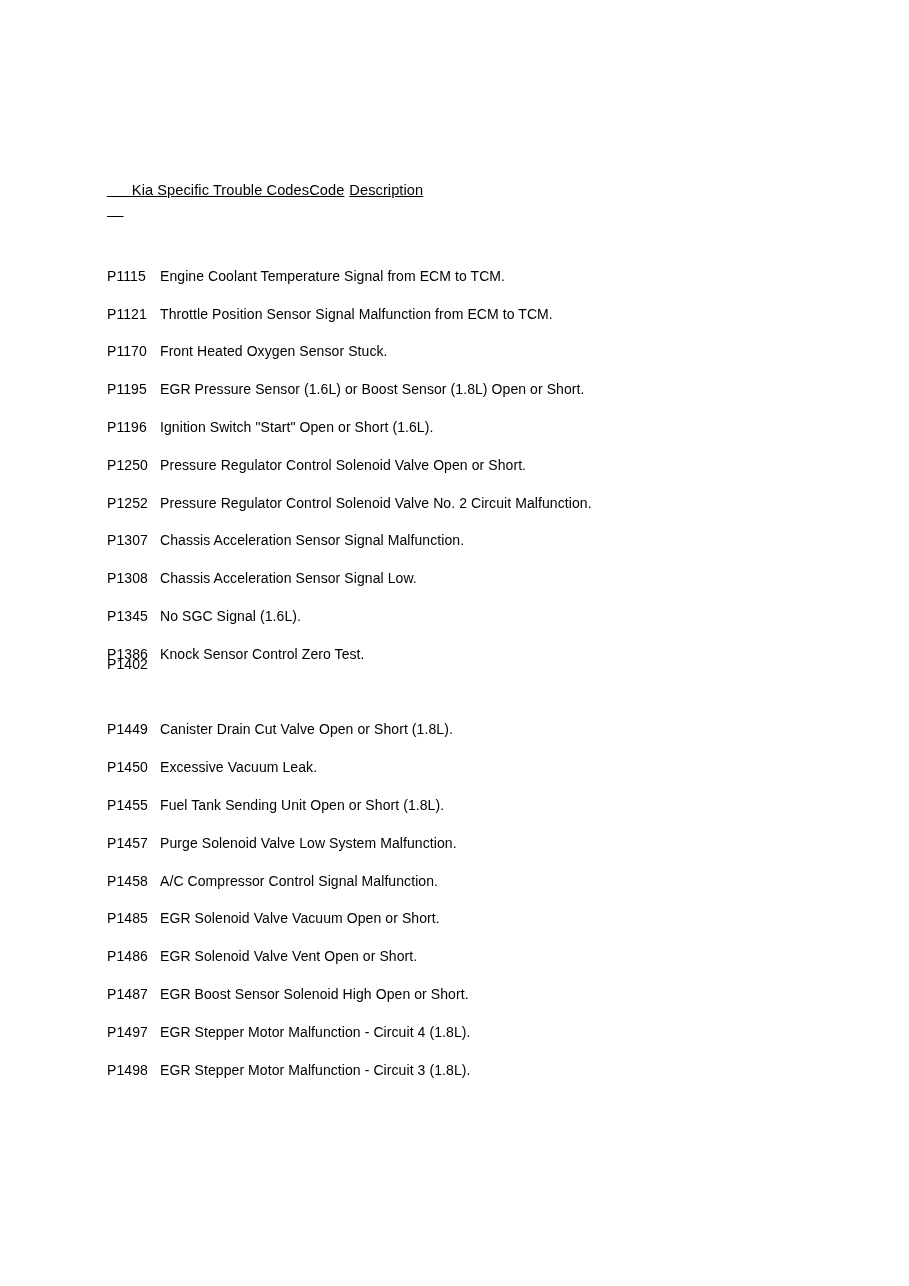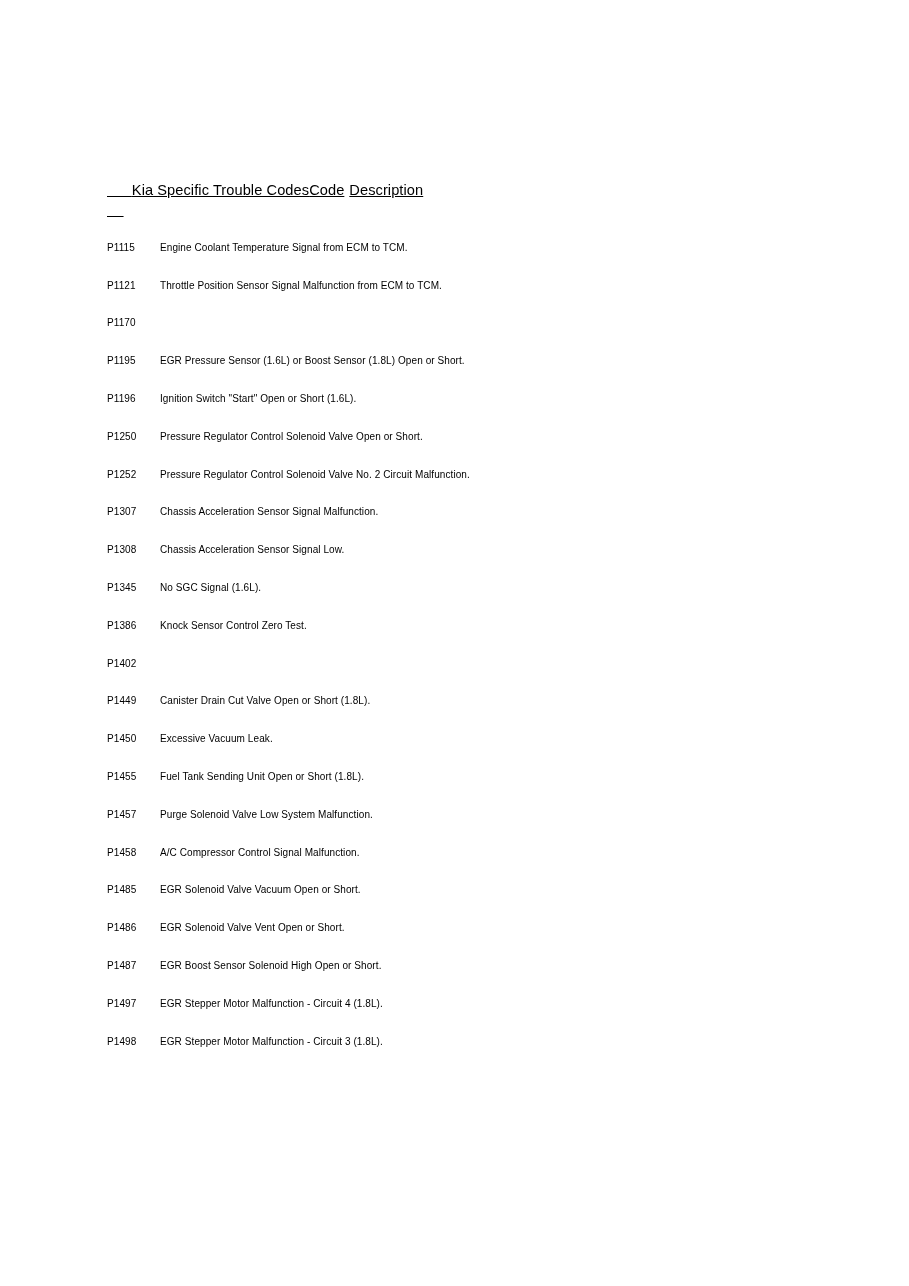--- a/index.html
+++ b/index.html
@@ -50,49 +50,50 @@
   .header-line .gap {
     display: inline-block;
     width: 5px;
   }
 
   
   .code-row {
     display: flex;
     align-items: baseline;
     height: 37.8px;
-    font-size: 10px;
+    font-size: 14px;
     line-height: 20px;
     letter-spacing: 0.08px;
     white-space: pre;
   }
   .code-cell {
     flex: 0 0 auto;
     width: 53px;
     color: #000000;
   }
   .desc-cell {
     flex: 1 1 auto;
     color: #000000;
+    margin-top: 28px;
   }
 </style>
 </head>
 <body>
 
 <div class="page">
   <div class="doc-body">
 
     <div class="header-line">
       <span class="seg">Kia Specific Trouble Codes</span><span class="seg">Code</span><span class="gap"></span><span class="seg">Description</span>
     </div>
 
     <div id="rows-container">
         <div class="code-row"><span class="code-cell">P1115</span><span class="desc-cell">Engine Coolant Temperature Signal from ECM to TCM.</span></div>
         <div class="code-row"><span class="code-cell">P1121</span><span class="desc-cell">Throttle Position Sensor Signal Malfunction from ECM to TCM.</span></div>
-        <div class="code-row"><span class="code-cell">P1170</span></div>
+        <div class="code-row"><span class="code-cell">P1170</span><span class="desc-cell">Front Heated Oxygen Sensor Stuck.</span></div>
         <div class="code-row"><span class="code-cell">P1195</span><span class="desc-cell">EGR Pressure Sensor (1.6L) or Boost Sensor (1.8L) Open or Short.</span></div>
         <div class="code-row"><span class="code-cell">P1196</span><span class="desc-cell">Ignition Switch "Start" Open or Short (1.6L).</span></div>
         <div class="code-row"><span class="code-cell">P1250</span><span class="desc-cell">Pressure Regulator Control Solenoid Valve Open or Short.</span></div>
         <div class="code-row"><span class="code-cell">P1252</span><span class="desc-cell">Pressure Regulator Control Solenoid Valve No. 2 Circuit Malfunction.</span></div>
         <div class="code-row"><span class="code-cell">P1307</span><span class="desc-cell">Chassis Acceleration Sensor Signal Malfunction.</span></div>
         <div class="code-row"><span class="code-cell">P1308</span><span class="desc-cell">Chassis Acceleration Sensor Signal Low.</span></div>
         <div class="code-row"><span class="code-cell">P1345</span><span class="desc-cell">No SGC Signal (1.6L).</span></div>
         <div class="code-row"><span class="code-cell">P1386</span><span class="desc-cell">Knock Sensor Control Zero Test.</span></div>
         <div class="code-row"><span class="code-cell">P1402</span></div>
         <div class="code-row"><span class="code-cell">P1449</span><span class="desc-cell">Canister Drain Cut Valve Open or Short (1.8L).</span></div>

